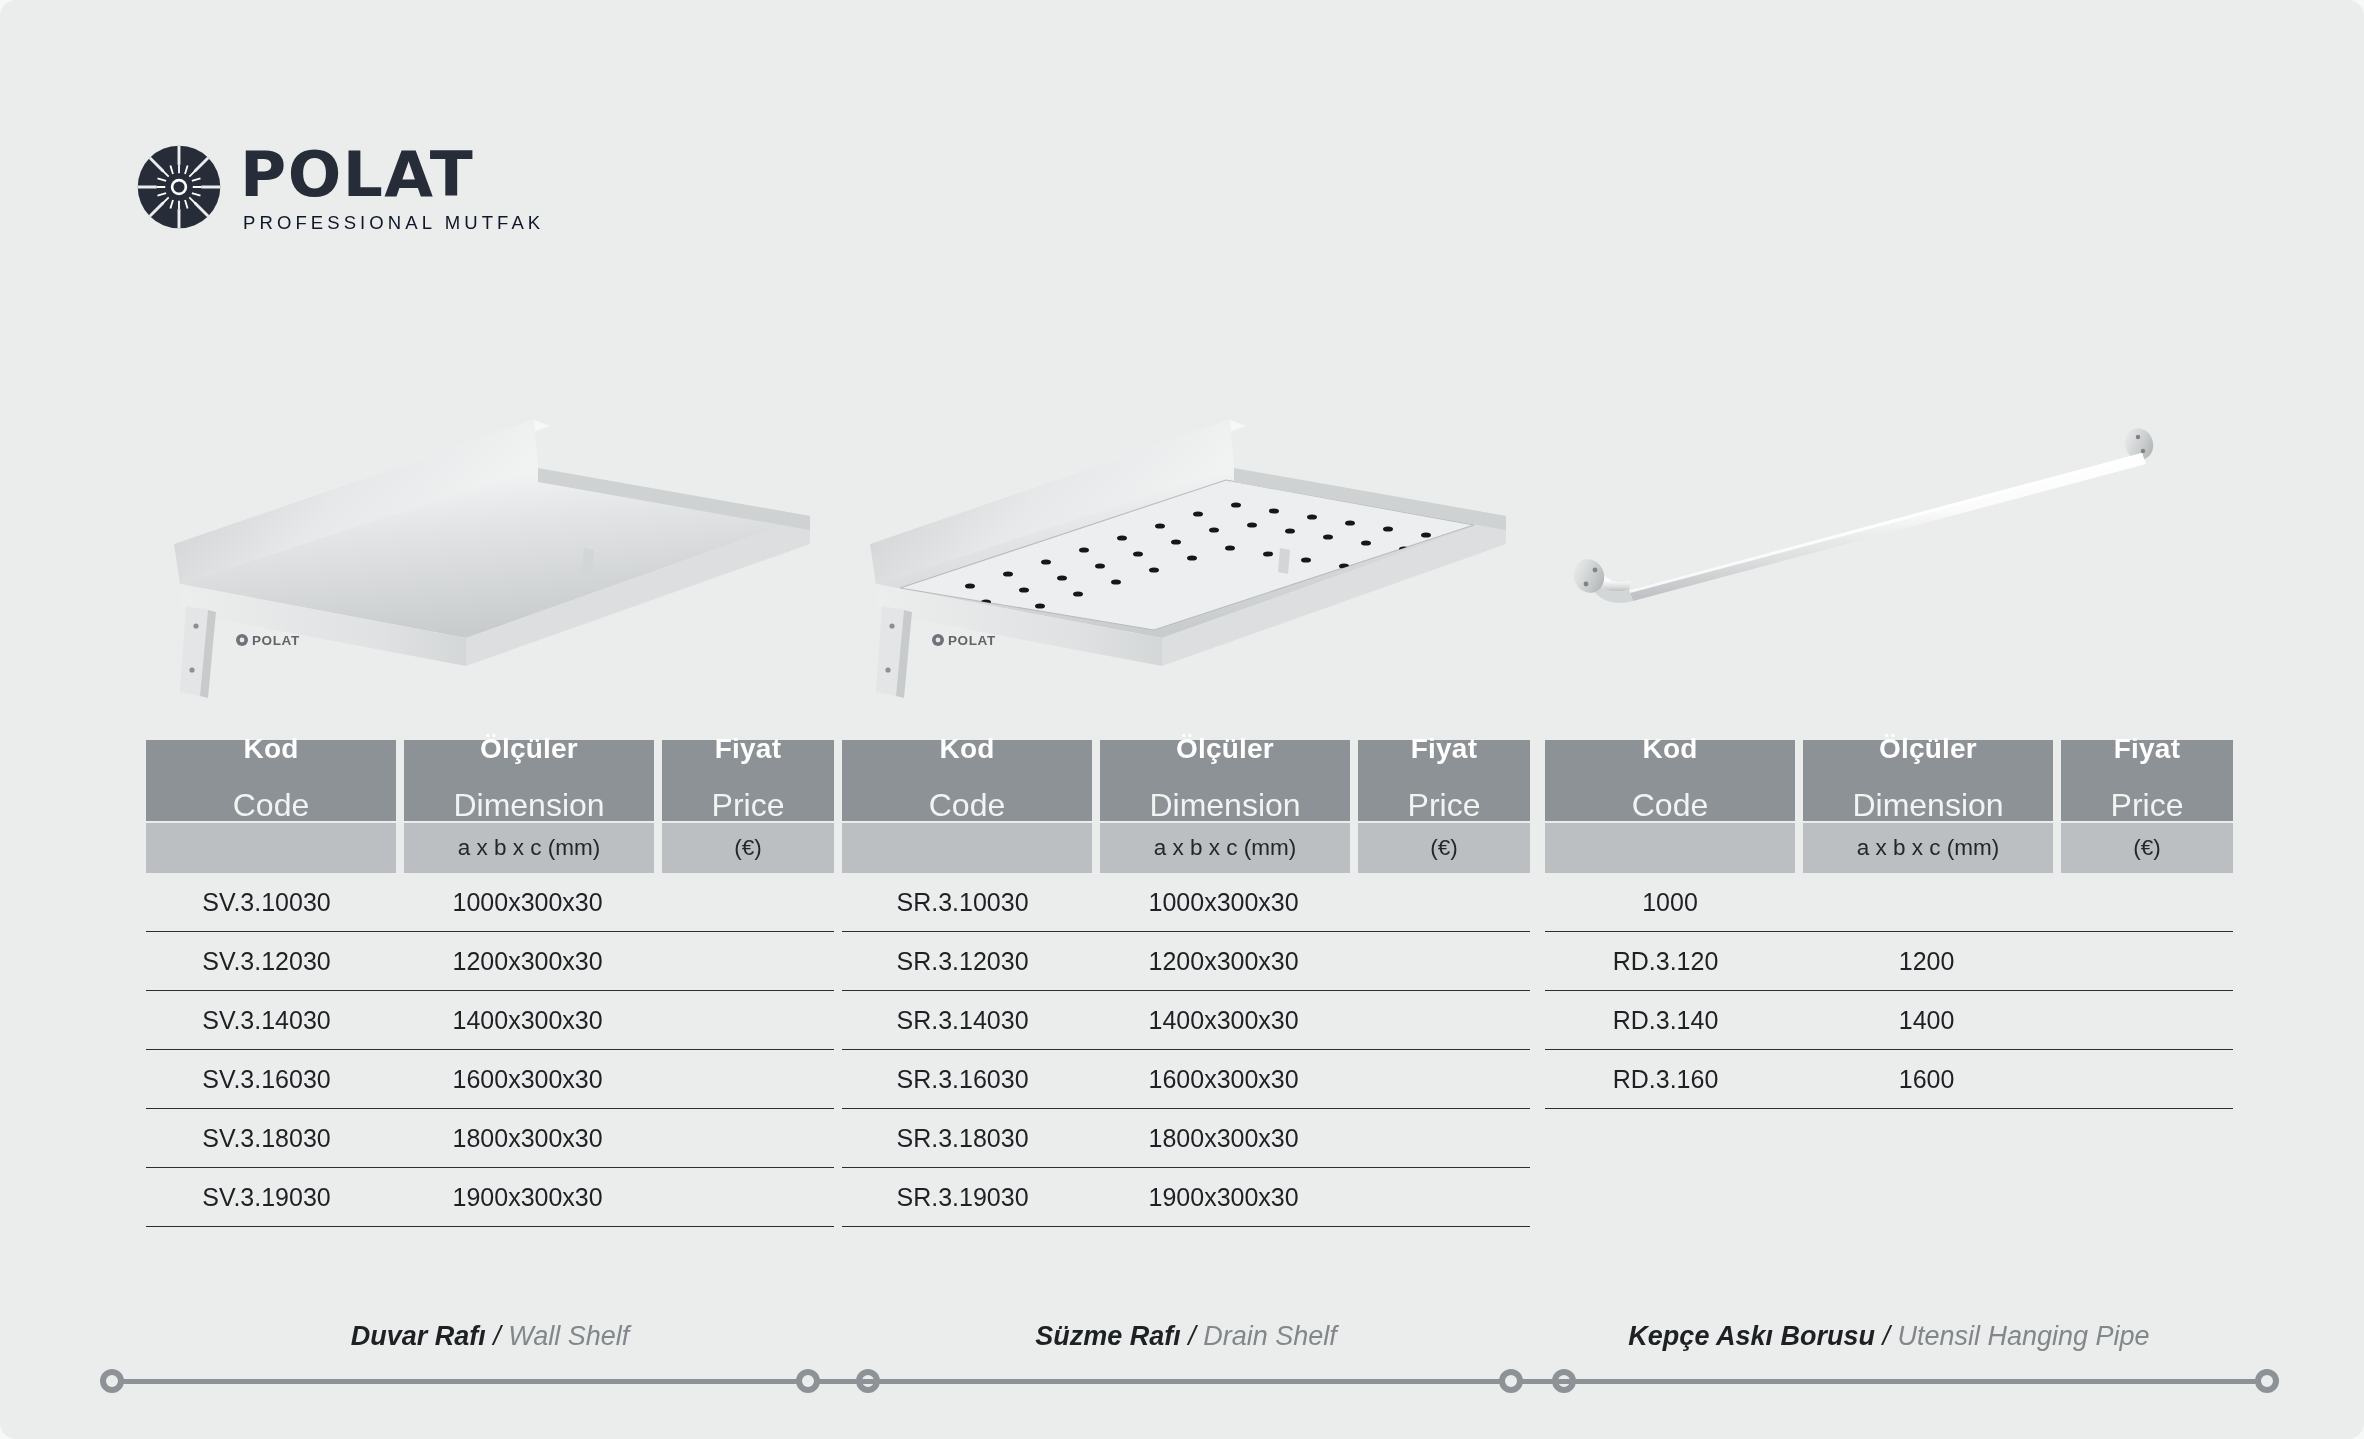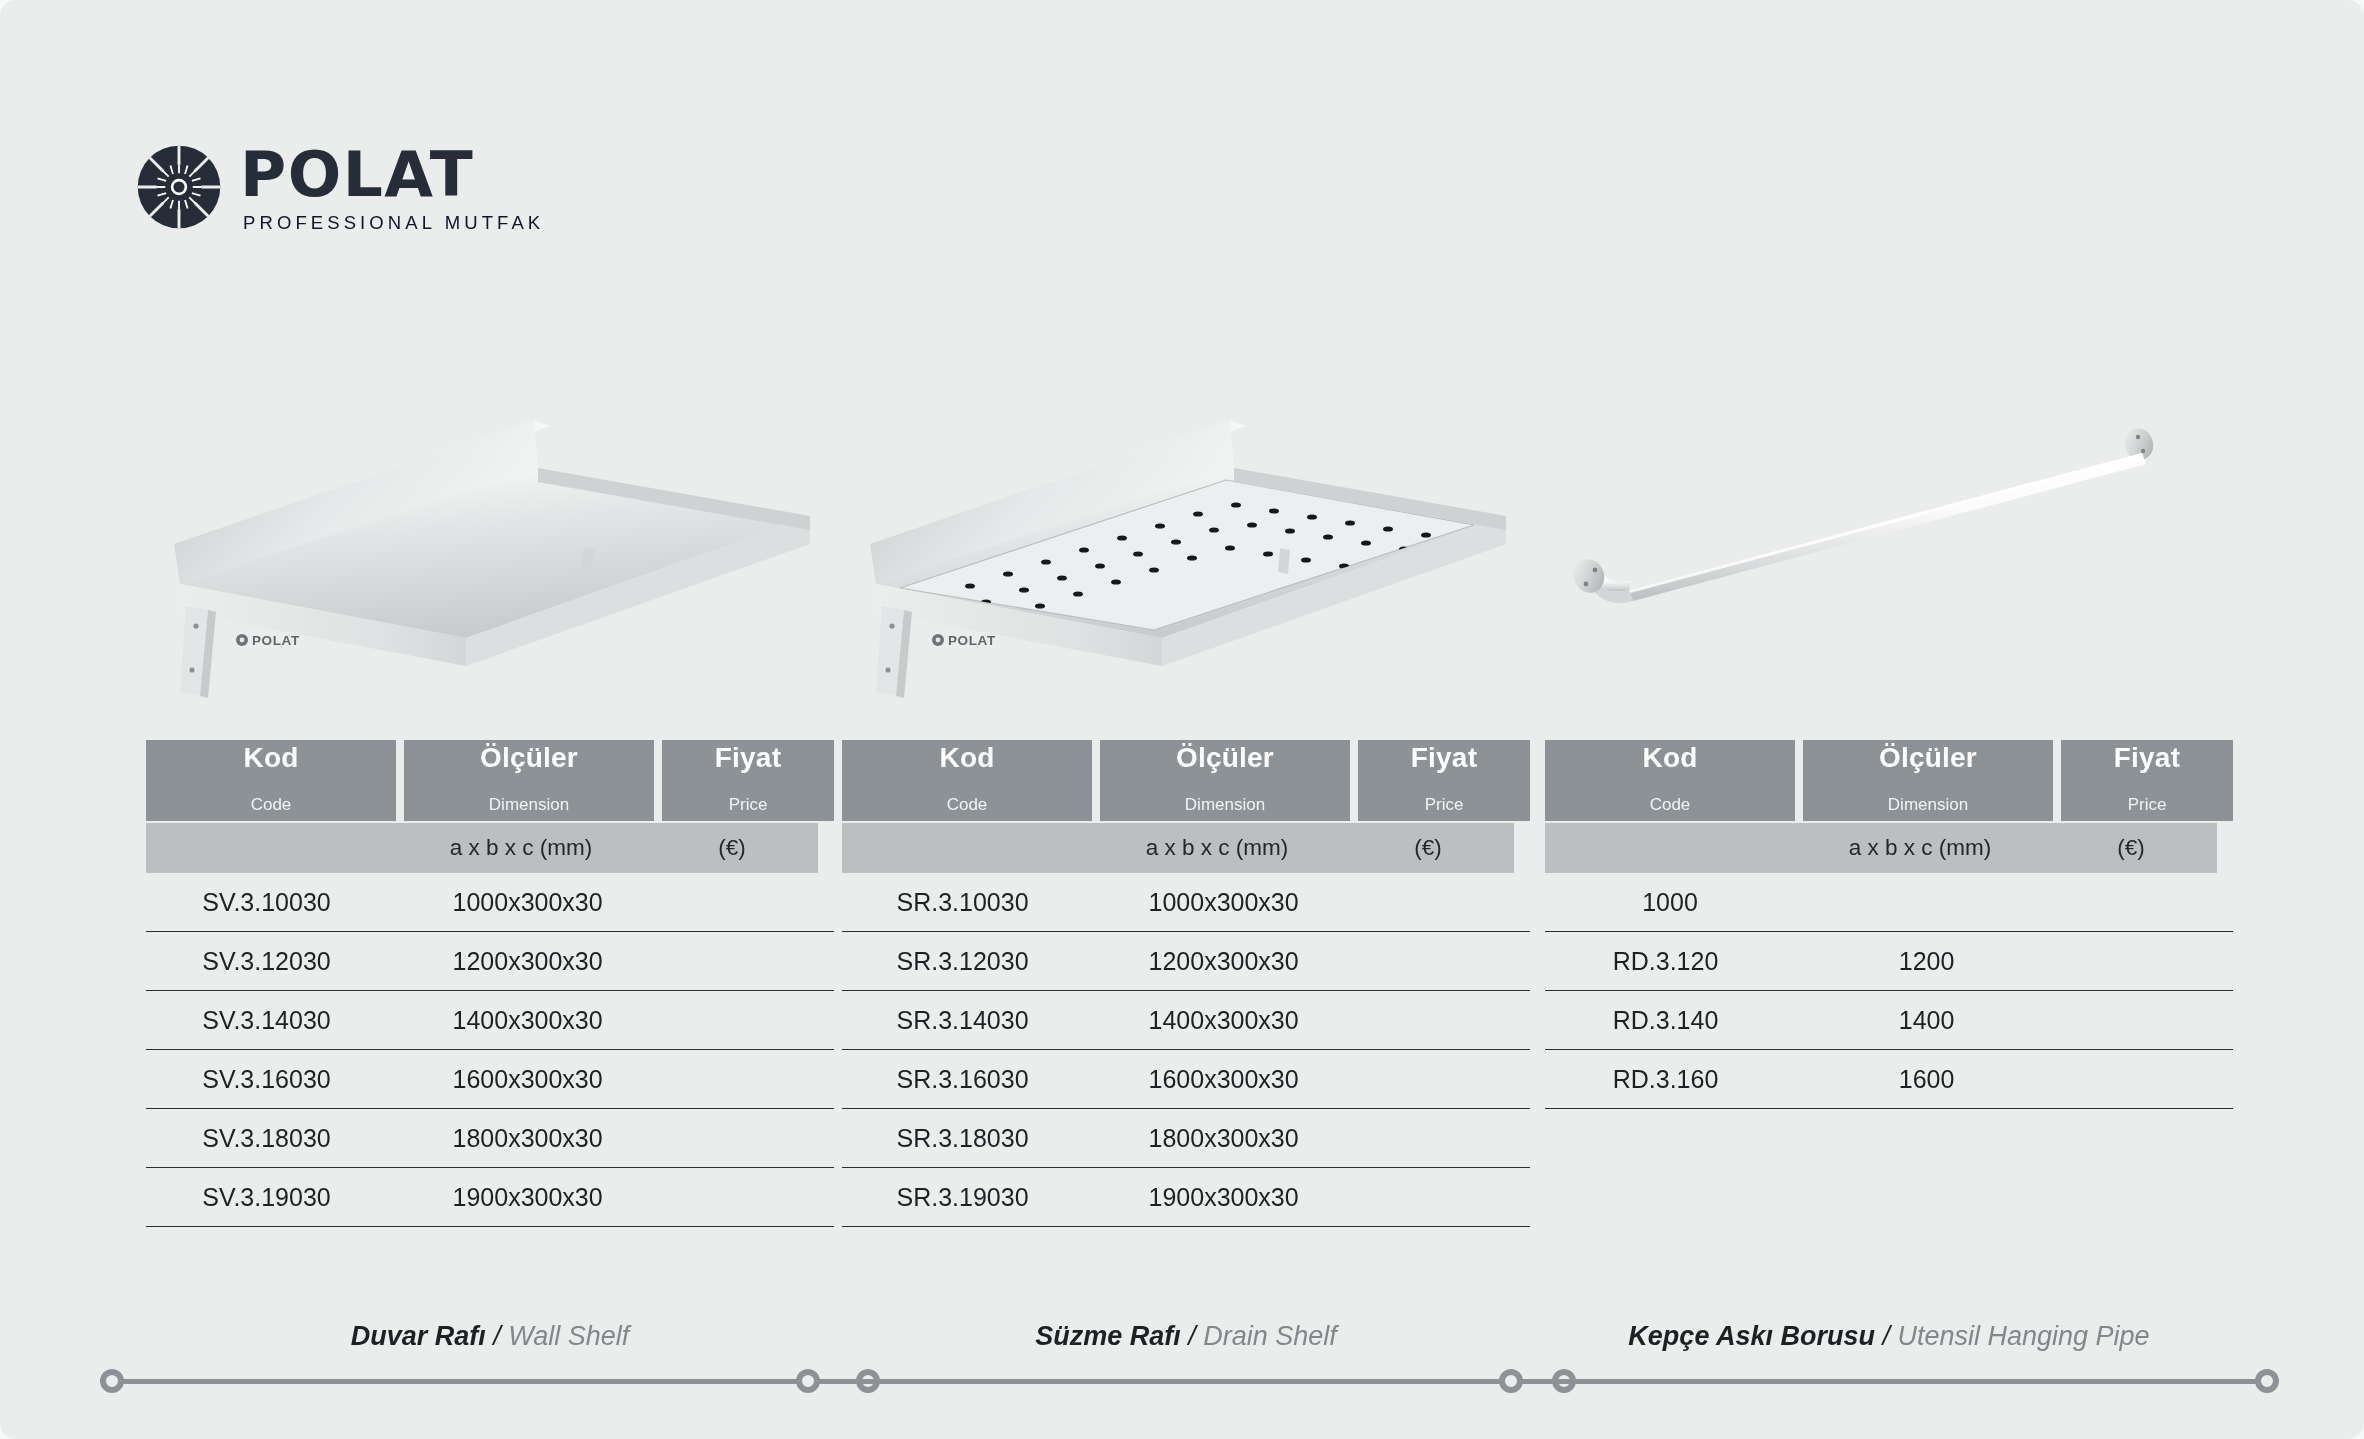--- a/index.html
+++ b/index.html
@@ -115,29 +115,29 @@
     box-sizing: border-box;
   }
   .th-tr {
     font-size: 28px;
     font-weight: 700;
     color: #ffffff;
     line-height: 1.1;
     letter-spacing: 0.2px;
   }
   .th-en {
-    font-size: 17px;
+    font-size: 32px;
     font-weight: 400;
     color: #f2f3f3;
     line-height: 1.25;
     margin-top: 20px;
   }
   .subhead {
     display: flex;
-    gap: 0;
+    gap: 8px;
     margin-top: 2px;
   }
   .sub {
     background: #bcbfc1;
     height: 50px;
     display: flex;
     align-items: center;
     justify-content: center;
     font-size: 22.5px;
     color: #23272b;

